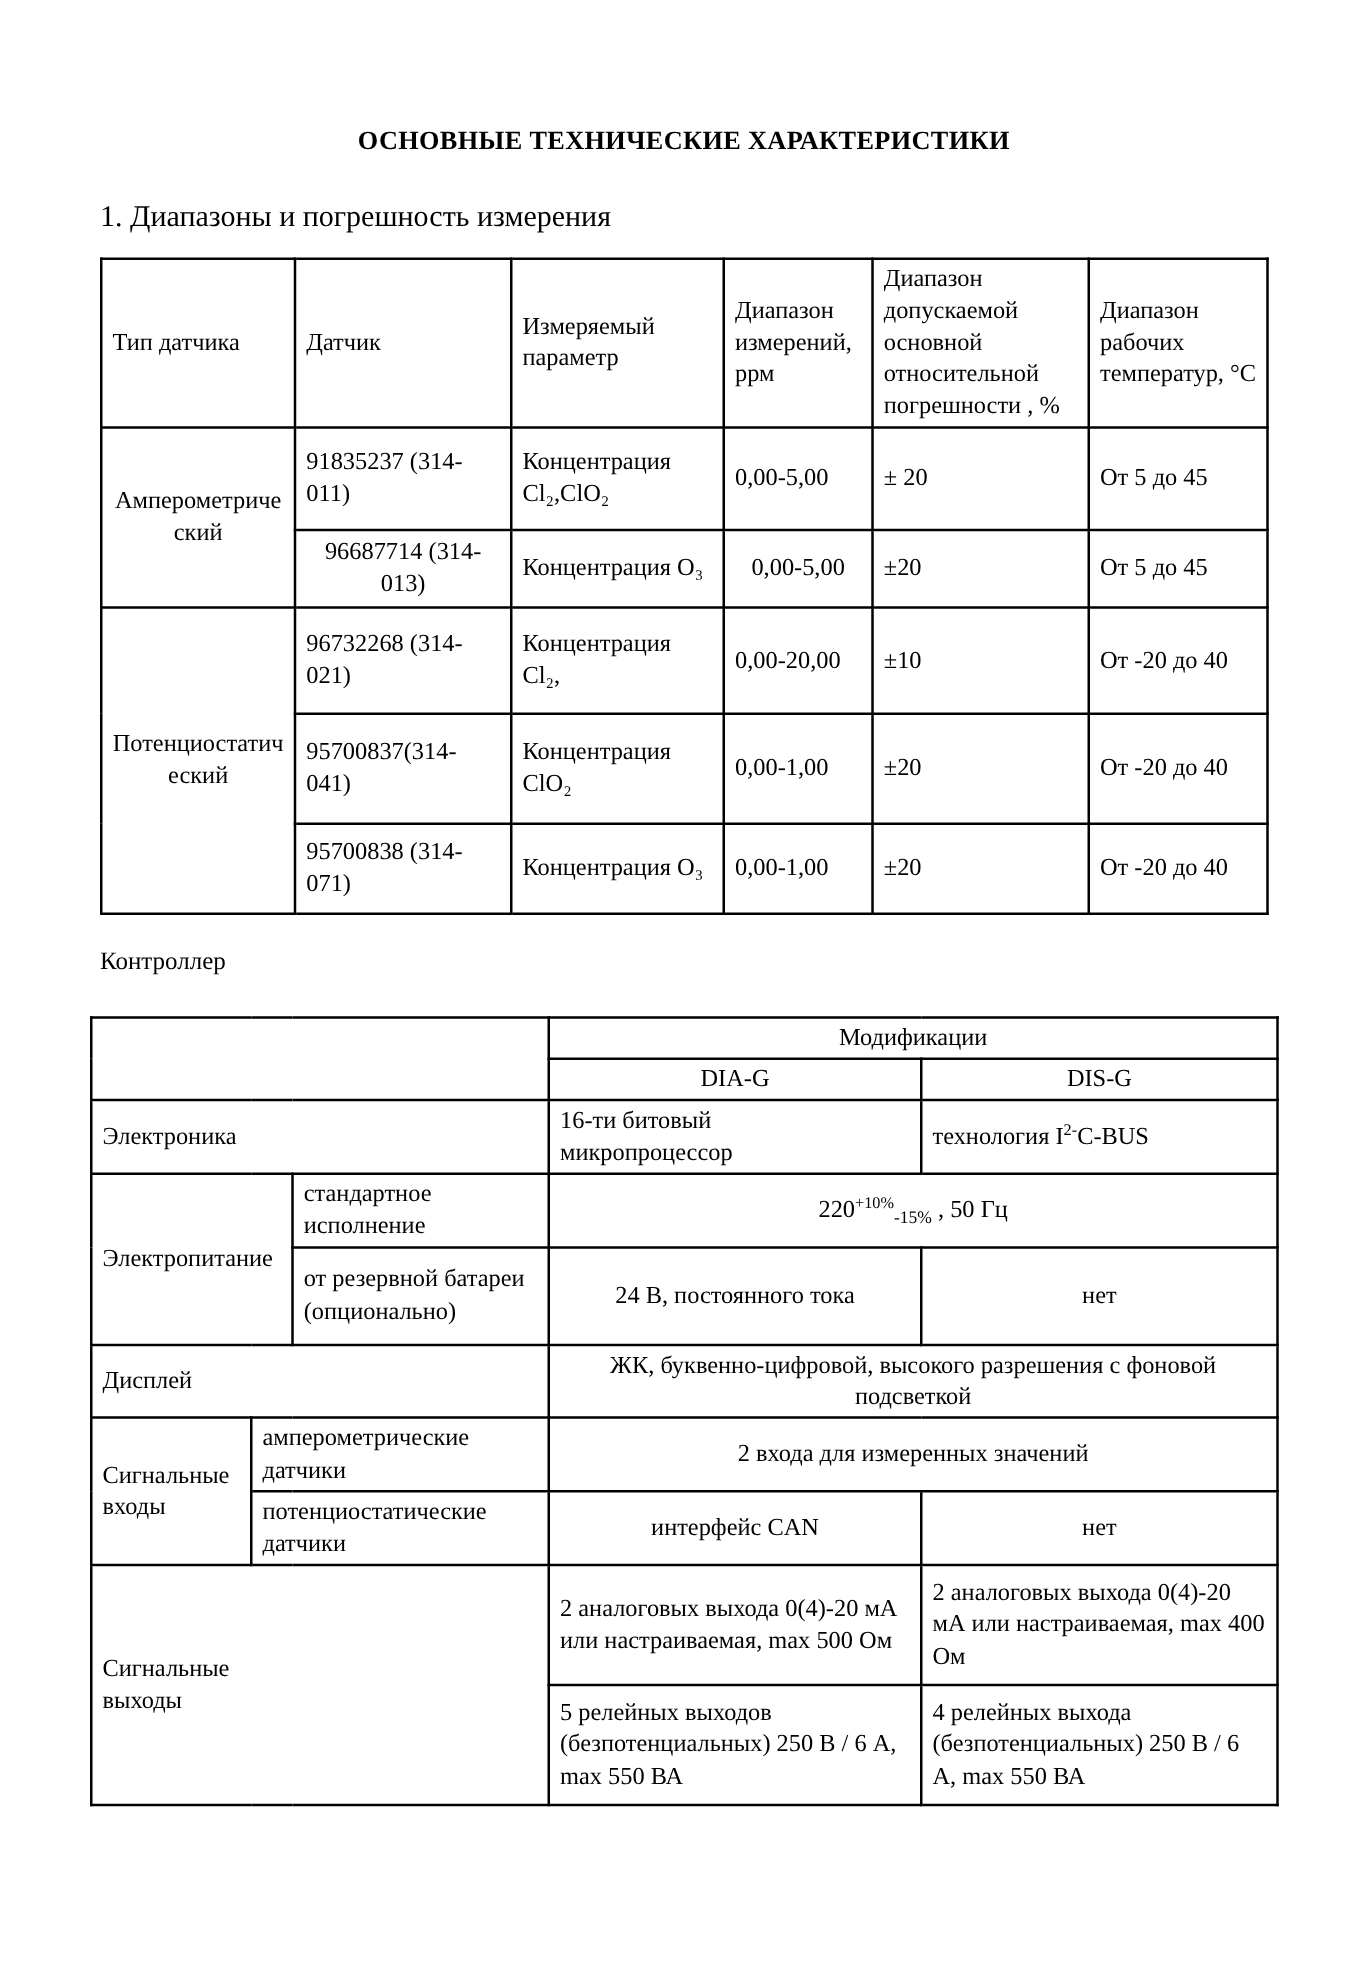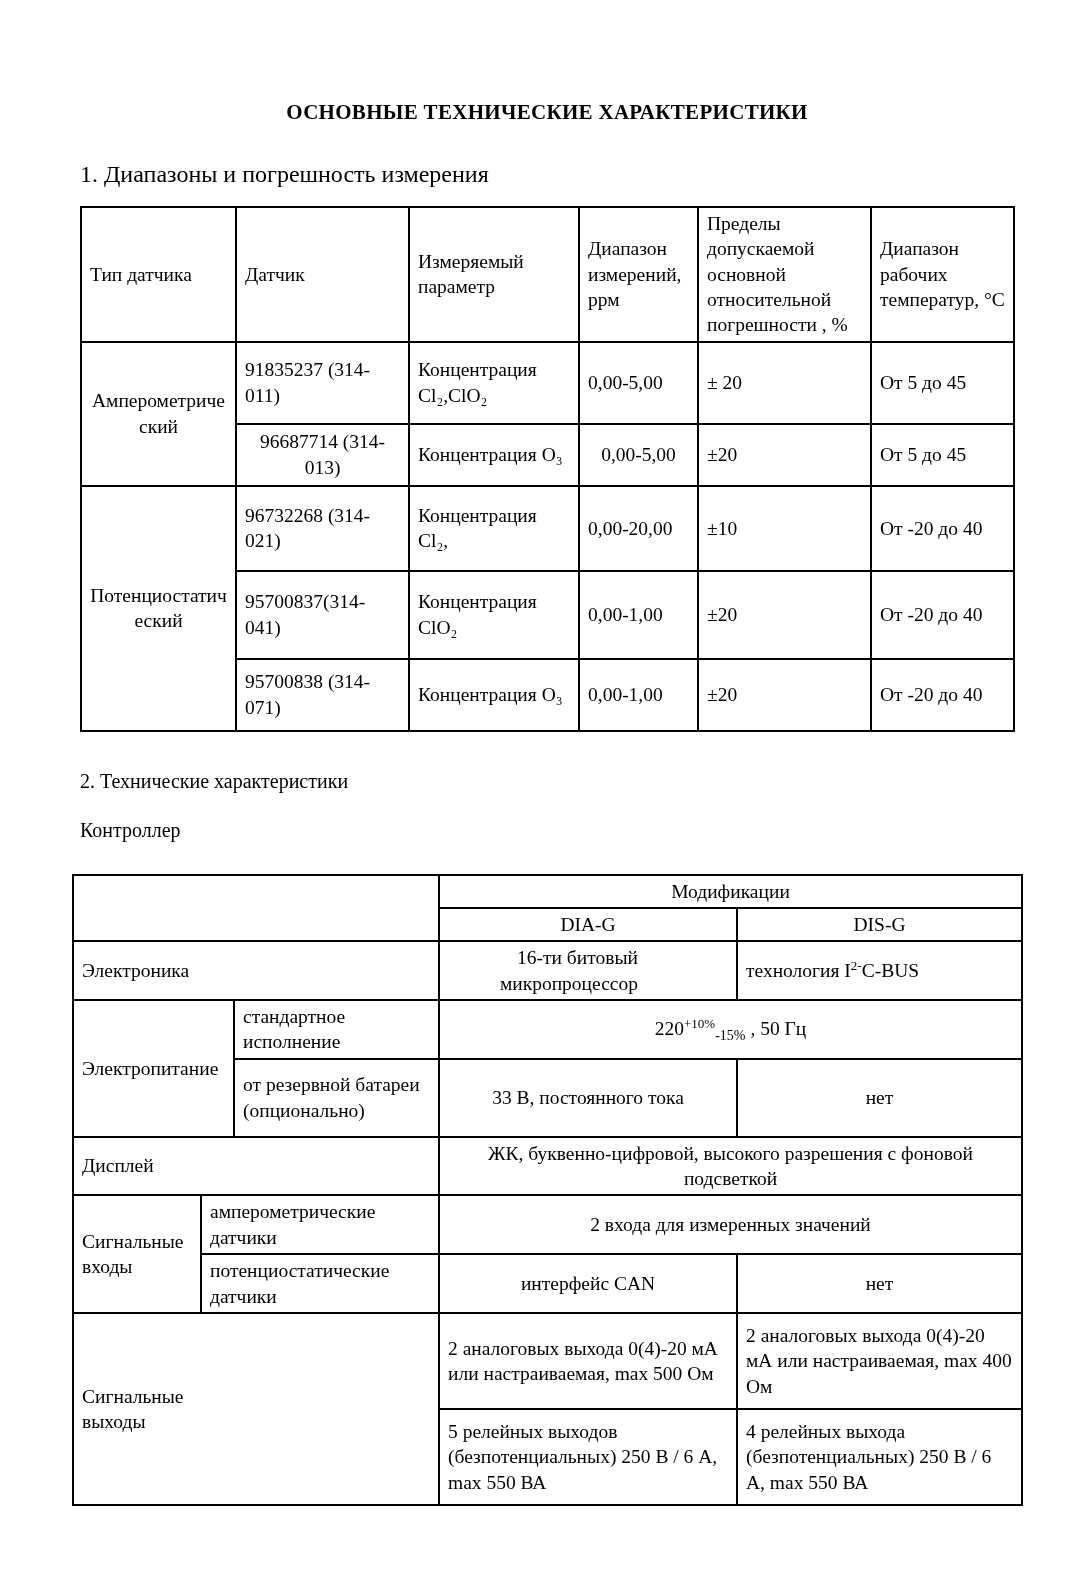--- a/index.html
+++ b/index.html
@@ -41,21 +41,21 @@
 
   .sup { vertical-align: super; font-size: 13px; line-height: 1; }
   .sub { vertical-align: sub; font-size: 14px; line-height: 1; }
 
   .note {
     font-size: 20px;
     line-height: 1.32;
     margin: 10px 0 0 8px;
     width: 930px;
   }
-  .w190 { display: inline-block; max-width: 190px; text-align: right; }
+  .w190 { display: inline-block; max-width: 190px; }
   .w130 { display: inline-block; max-width: 130px; }
 </style>
 </head>
 <body>
 
 <div class="page">
 
   <h1 class="title">ОСНОВНЫЕ ТЕХНИЧЕСКИЕ ХАРАКТЕРИСТИКИ</h1>
 
   <p class="sec">1. Диапазоны и погрешность измерения</p>
@@ -68,21 +68,21 @@
       <col style="width:119px">
         <col style="width:173px">
         <col style="width:143px">
     </colgroup>
     <tbody>
       <tr style="height:128px">
         <td>Тип датчика</td>
         <td>Датчик</td>
         <td>Измеряемый параметр</td>
         <td>Диапазон измерений, ррм</td>
-        <td>Пределы допускаемой основной относительной погрешности , %</td>
+        <td>Диапазон допускаемой основной относительной погрешности , %</td>
         <td>Диапазон рабочих температур, °С</td>
       </tr>
 
       <tr style="height:82px">
         <td rowspan="2" class="type-cell">Амперометрический</td>
         <td>91835237 (314-011)</td>
         <td>Концентрация Cl₂,ClO₂</td>
         <td>0,00-5,00</td>
         <td>± 20</td>
         <td>От 5 до 45</td>
@@ -117,21 +117,20 @@
         <td>95700838 (314-071)</td>
         <td>Концентрация O₃</td>
         <td>0,00-1,00</td>
         <td>±20</td>
         <td>От -20 до 40</td>
       </tr>
     </tbody>
   </table>
 
 
-  <p class="sec2">2. Технические характеристики</p>
 
   <p class="ctrl">Контроллер</p>
 
   <table class="t2">
     <colgroup>
       <col style="width:128px">
         <col style="width:33px">
         <col style="width:205px">
       <col style="width:298px">
         <col style="width:285px">
@@ -159,21 +158,21 @@
       <tr style="height:54px">
         <td colspan="2" rowspan="2">Электропитание</td>
         <td>стандартное исполнение</td>
         <td colspan="2" class="tc">
           <span>220</span><span class="sup">+10%</span><span class="sub">-15%</span><span> , 50 Гц</span>
         </td>
       </tr>
 
       <tr style="height:78px">
         <td>от резервной батареи (опционально)</td>
-        <td class="tc">33 В, постоянного тока</td>
+        <td class="tc">24 В, постоянного тока</td>
         <td class="tc">нет</td>
       </tr>
 
       <tr style="height:56px">
         <td colspan="3">Дисплей</td>
         <td colspan="2" class="tc">ЖК, буквенно-цифровой, высокого разрешения с фоновой подсветкой</td>
       </tr>
 
       <tr style="height:52px">
         <td rowspan="2">Сигнальные входы</td>

